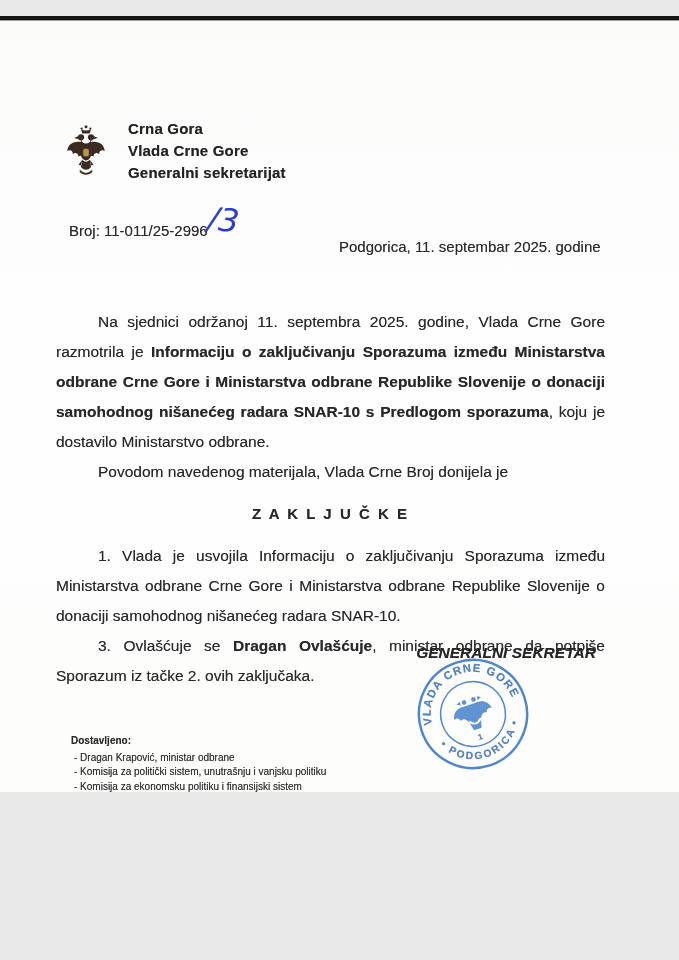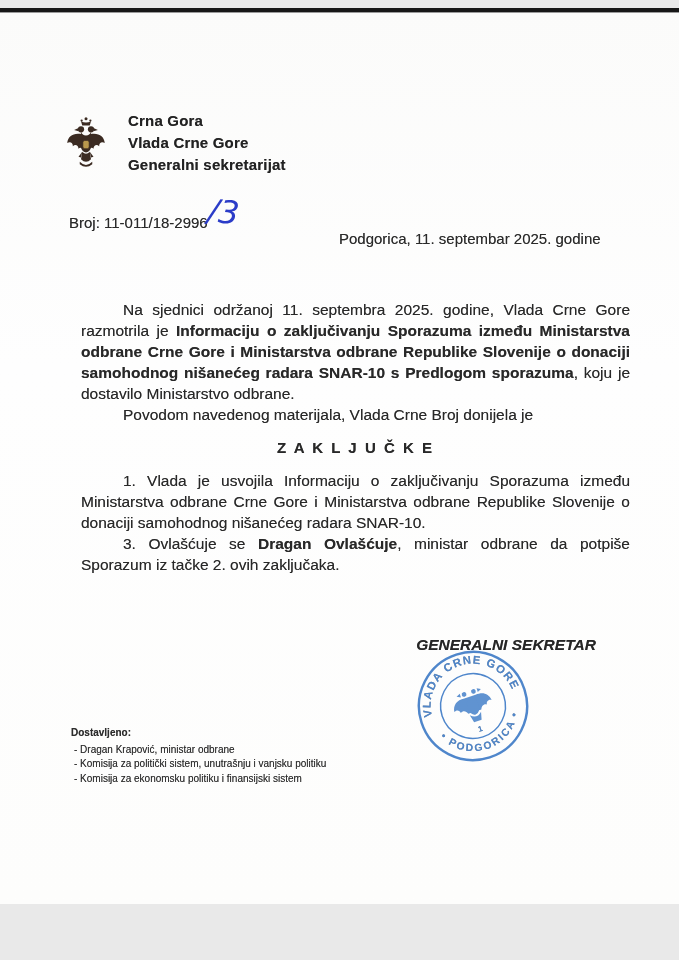--- a/index.html
+++ b/index.html
@@ -1,21 +1,21 @@
 <!DOCTYPE html>
 <html><head>
 <meta charset="utf-8">
 <style>
   * { margin: 0; padding: 0; box-sizing: border-box; }
   html, body { background: #e9e9e9; }
   .page {
     position: relative;
     width: 679px;
-    height: 896px;
-    margin: 8px auto;
+    height: 776px;
+    margin: 16px auto;
     background: linear-gradient(180deg, #fbfbfa 0%, #fefefe 40%, #fdfdfc 100%);
     overflow: hidden;
     font-family: "Liberation Sans", sans-serif;
     color: #2a2a2a;
     text-shadow: 0 0 0.3px rgba(40,40,40,.55);
   }
   .scan-edge {
     position: absolute; top: 0; left: 0; width: 100%; height: 5px;
     background: #171717;
     border-bottom: 1px solid #9a9a9a;
@@ -35,22 +35,22 @@
   .handwritten  {
     position: absolute; top: 188px; left: 208px;
     font-family: "DejaVu Sans", sans-serif;
     font-style: italic; font-size: 32px; line-height: 1;
     color: #2b3cc8; transform: rotate(7deg);
     text-shadow: none; font-weight: 500;
   }
   .place-date   { position: absolute; top: 222px; left: 339px; font-size: 15px; }
   
   .body-text {
-    position: absolute; top: 291px; left: 81px; width: 549px;
-    font-size: 15.5px; line-height: 21px; text-align: justify;
+    position: absolute; top: 291px; left: 56px; width: 549px;
+    font-size: 15.5px; line-height: 30px; text-align: justify;
     color: #282828;
   }
   .body-text p { margin: 0; text-indent: 42px; }
   .b { font-weight: bold; }
   .heading {
     font-size: 15px; font-weight: bold; letter-spacing: 2px;
     text-align: center; text-indent: 0; margin: 12px 0 12px 0;
   }
   
   .signature {
@@ -103,21 +103,21 @@
         <rect x="27" y="40" width="10" height="13" rx="3" fill="#b9984d" stroke="#3b2b22" stroke-width="1"></rect>
       </svg>
     </div>
     <div class="letterhead-text">
       <div>Crna Gora</div>
       <div>Vlada Crne Gore</div>
       <div>Generalni sekretarijat</div>
     </div>
   </header>
 
-  <div class="ref-number">Broj: 11-011/18-2996</div>
+  <div class="ref-number">Broj: 11-011/25-2996</div>
   <div class="handwritten">/3</div>
   <div class="place-date">Podgorica, 11. septembar 2025. godine</div>
 
   <main class="body-text">
     <p><span>Na sjednici održanoj 11. septembra 2025. godine, Vlada Crne Gore razmotrila je </span><span class="b">Informaciju o zaključivanju Sporazuma između Ministarstva odbrane Crne Gore i Ministarstva odbrane Republike Slovenije o donaciji samohodnog nišanećeg radara SNAR-10 s Predlogom sporazuma</span><span>, koju je dostavilo Ministarstvo odbrane.</span></p>
     <p>Povodom navedenog materijala, Vlada Crne Broj donijela je</p>
     <h2 class="heading">Z A K L J U Č K E</h2>
     <p>1. Vlada je usvojila Informaciju o zaključivanju Sporazuma između Ministarstva odbrane Crne Gore i Ministarstva odbrane Republike Slovenije o donaciji samohodnog nišanećeg radara SNAR-10.</p>
     <p><span>3. Ovlašćuje se </span><span class="b">Dragan Ovlašćuje</span><span>, ministar odbrane da potpiše Sporazum iz tačke 2. ovih zaključaka.</span></p>
   </main>

